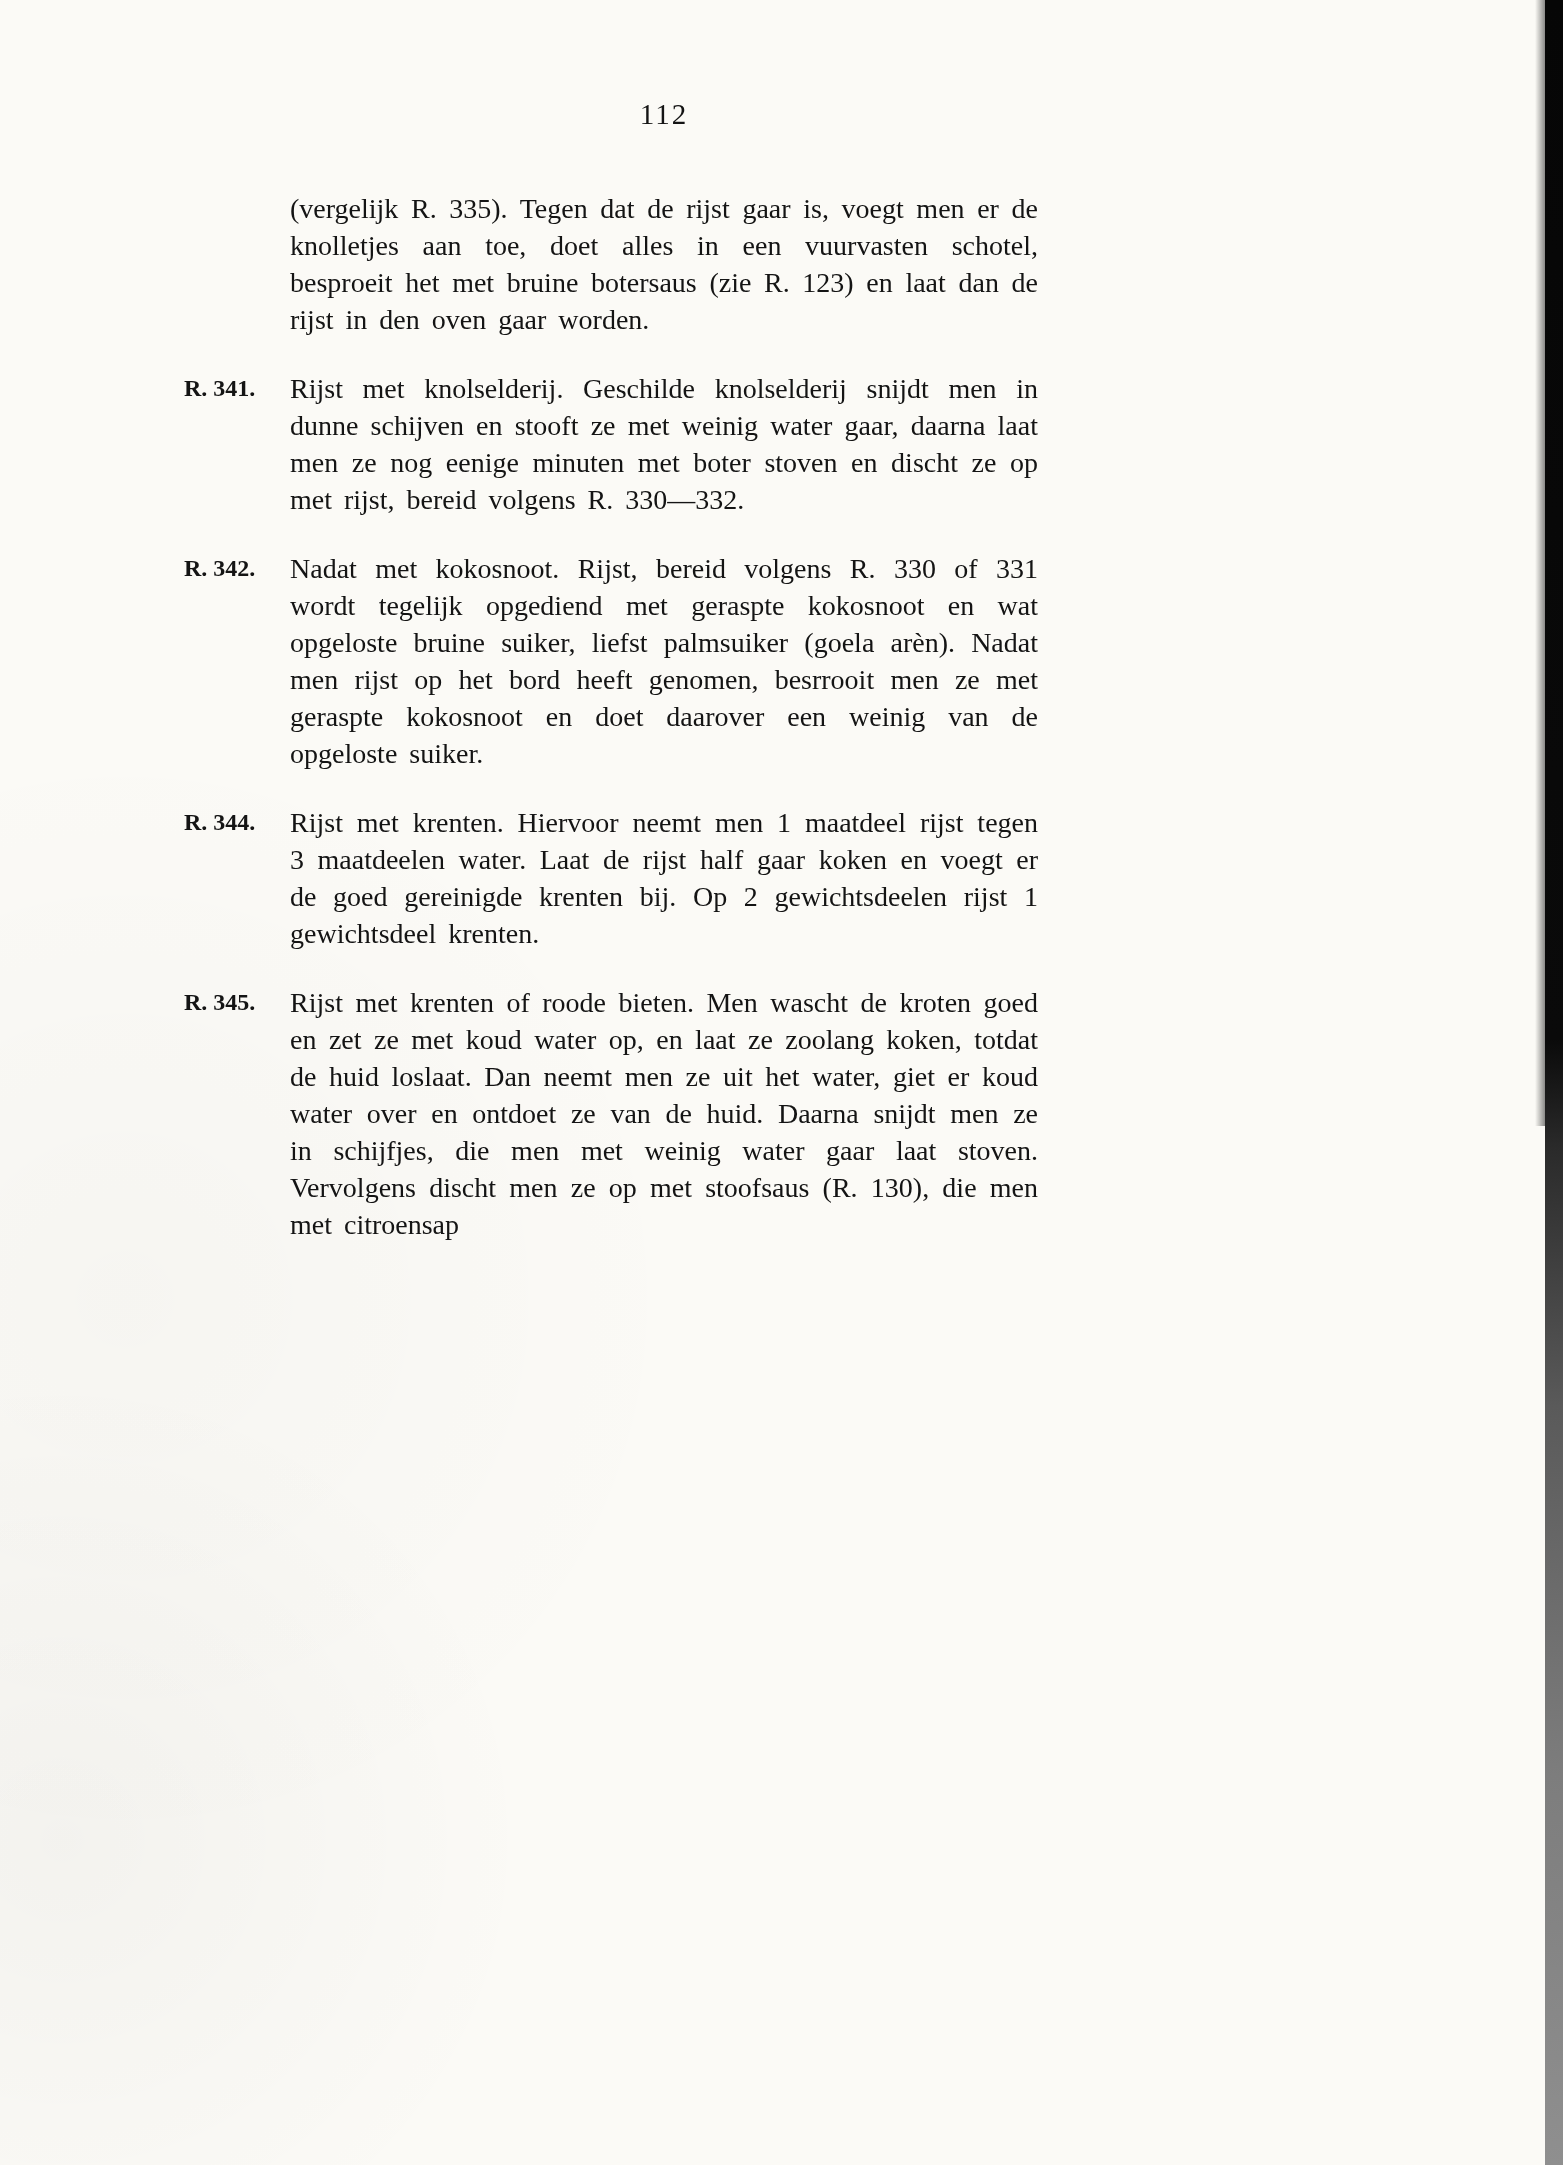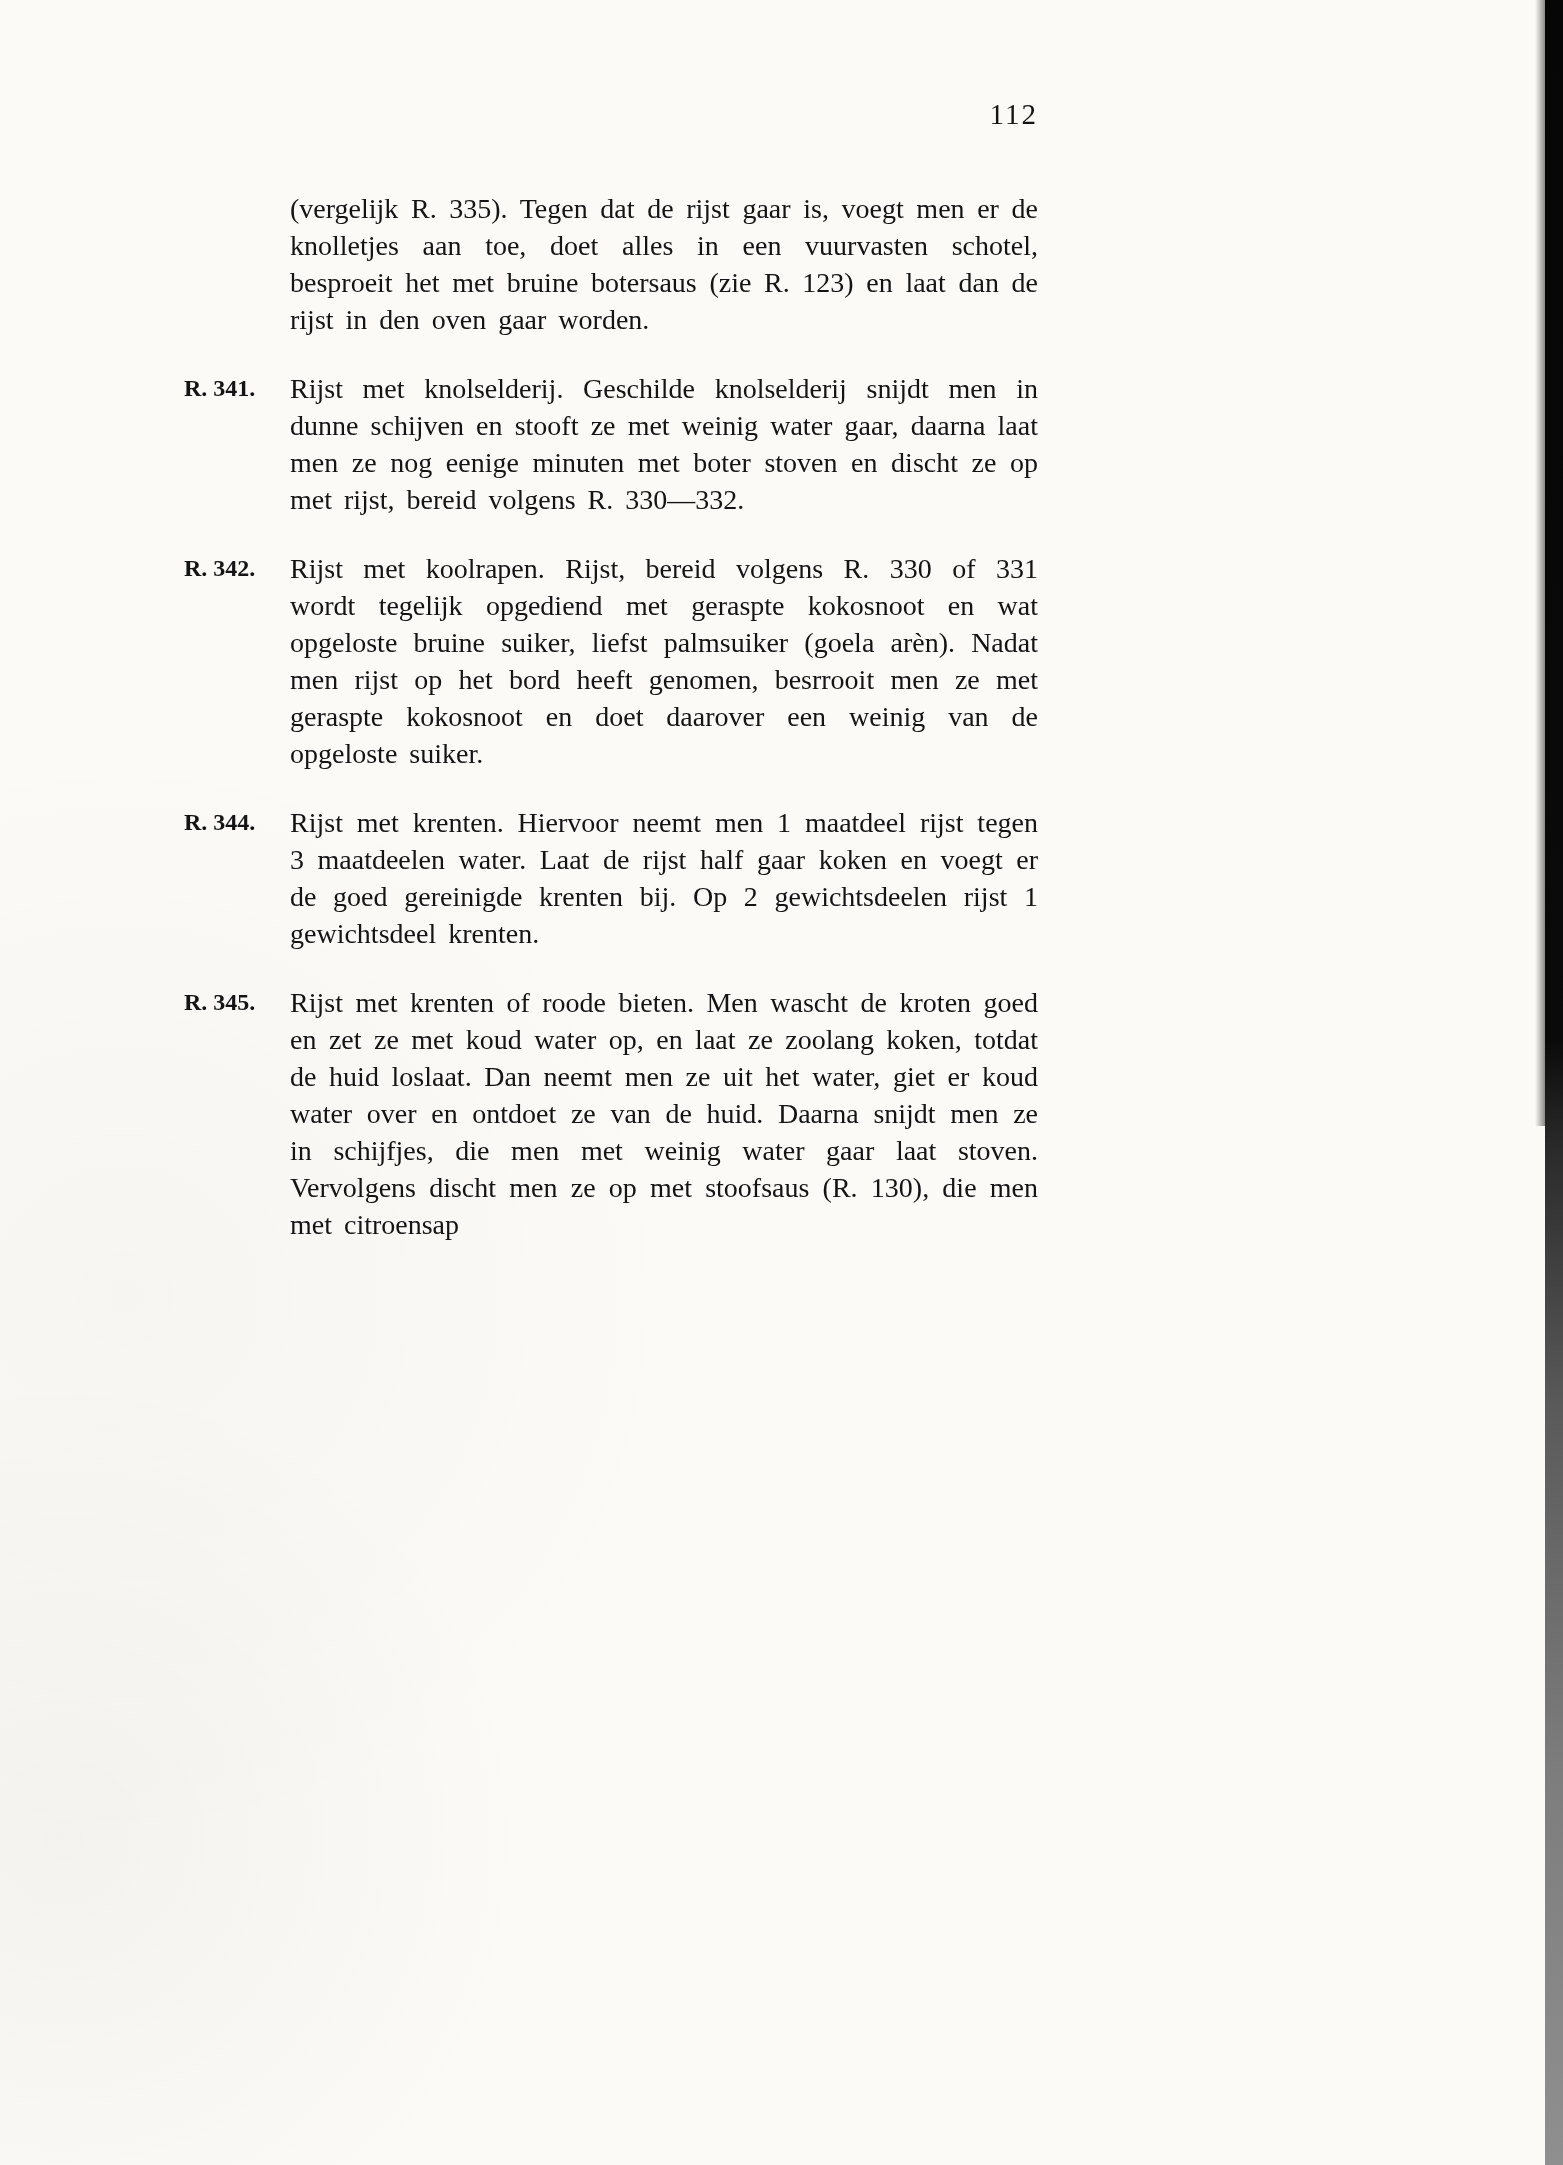--- a/index.html
+++ b/index.html
@@ -41,21 +41,21 @@
     width: 10px;
     height: 52%;
     background: linear-gradient(to left, rgba(0,0,0,0.45), rgba(0,0,0,0));
   }
 
   .page-number {
     position: absolute;
     top: 98px;
     left: 290px;
     width: 748px;
-    text-align: right;
+    text-align: center;
     font-size: 29px;
     letter-spacing: 2px;
   }
 
   .content {
     position: absolute;
     top: 170px;
     left: 290px;
     width: 748px;
   }
@@ -93,21 +93,21 @@
 
   <p class="para">(vergelijk R. 335). Tegen dat de rijst gaar is, voegt men er de knolletjes aan toe, doet alles in een vuurvasten schotel, besproeit het met bruine botersaus (zie R. 123) en laat dan de rijst in den oven gaar worden.</p>
 
   <div class="recipe">
     <span class="ref">R. 341.</span>
     <p class="para"><span class="title">Rijst met knolselderij.</span> <span>Geschilde knolselderij snijdt men in dunne schijven en stooft ze met weinig water gaar, daarna laat men ze nog eenige minuten met boter stoven en discht ze op met rijst, bereid volgens R. 330—332.</span></p>
   </div>
 
   <div class="recipe">
     <span class="ref">R. 342.</span>
-    <p class="para"><span class="title">Rijst met koolrapen.</span> <span>Rijst, bereid volgens R. 330 of 331 wordt tegelijk opgediend met geraspte kokosnoot en wat opgeloste bruine suiker, liefst palmsuiker (goela arèn). Nadat men rijst op het bord heeft genomen, besrrooit men ze met geraspte kokosnoot en doet daarover een weinig van de opgeloste suiker.</span></p>
+    <p class="para"><span class="title">Nadat met kokosnoot.</span> <span>Rijst, bereid volgens R. 330 of 331 wordt tegelijk opgediend met geraspte kokosnoot en wat opgeloste bruine suiker, liefst palmsuiker (goela arèn). Nadat men rijst op het bord heeft genomen, besrrooit men ze met geraspte kokosnoot en doet daarover een weinig van de opgeloste suiker.</span></p>
   </div>
 
 
   <div class="recipe">
     <span class="ref">R. 344.</span>
     <p class="para"><span class="title">Rijst met krenten.</span> <span>Hiervoor neemt men 1 maatdeel rijst tegen 3 maatdeelen water. Laat de rijst half gaar koken en voegt er de goed gereinigde krenten bij. Op 2 gewichtsdeelen rijst 1 gewichtsdeel krenten.</span></p>
   </div>
 
   <div class="recipe">
     <span class="ref">R. 345.</span>

